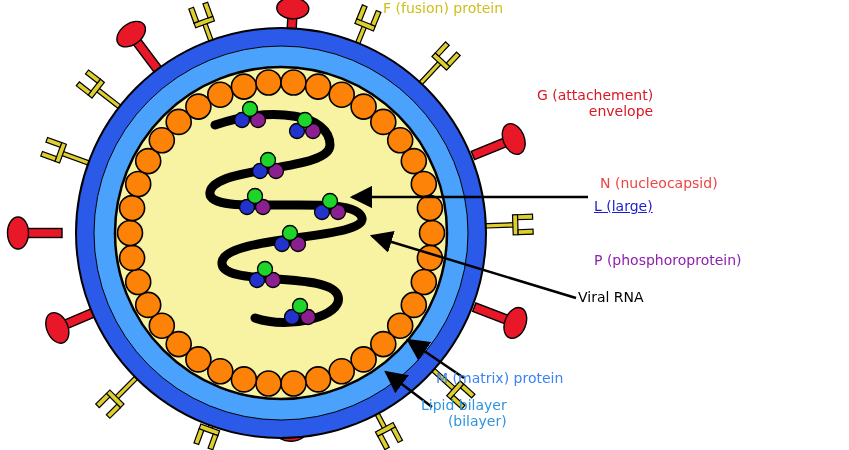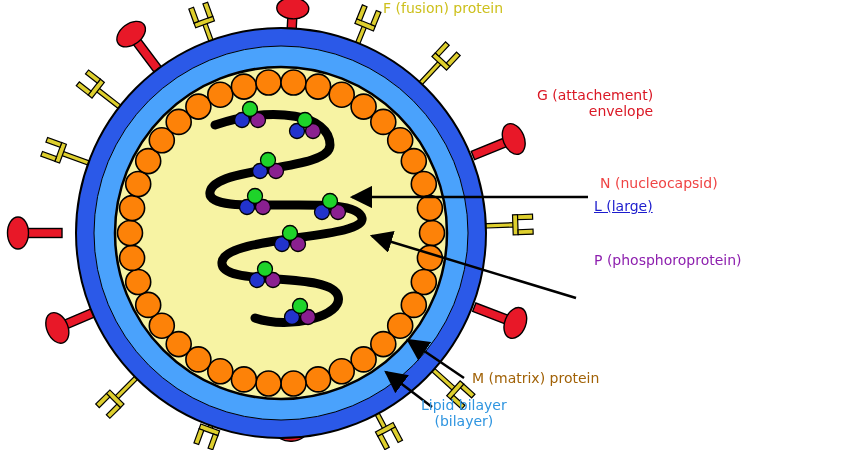--- a/index.html
+++ b/index.html
@@ -1,20 +1,20 @@
 <!DOCTYPE html>
 <html><head>
 <meta charset="utf-8">
 <style>
   html,body{margin:0;padding:0;background:#fff;}
   #stage{position:relative;width:849px;height:450px;background:#fff;overflow:hidden;
          font-family:"DejaVu Sans",sans-serif;}
   #stage svg{position:absolute;left:0;top:0;}
   .label{position:absolute;font-size:14px;line-height:1.12;white-space:nowrap;}
-  .label.center{text-align:center;}
+  .label.center{text-align:right;}
 </style>
 </head>
 <body>
 
 <div id="stage">
 
   <svg id="virus-svg" width="849" height="450" viewBox="0 0 849 450">
     <defs>
       <marker id="arrowhead" viewBox="0 0 10 10" refX="9" refY="5" markerWidth="9" markerHeight="9" orient="auto-start-reverse">
         <path d="M0,0 L10,5 L0,10 z" fill="#000"></path>
@@ -224,21 +224,22 @@
     <div>G (attachement)</div>
     <div>envelope</div>
   </div>
 
   <div class="label" style="left: 594px; top: 176px; color: #ef4444; margin-left: 6px;">N (nucleocapsid)</div>
 
   <div class="label" style="left: 594px; top: 199px; color: rgb(28, 28, 205); text-decoration: underline;">L (large)</div>
 
   <div class="label" style="left: 594px; top: 221px; color: rgb(141, 31, 174); margin-top: 32px;">P (phosphoroprotein)</div>
 
-
-  <div class="label" style="left: 472px; top: 371px; color: #a16207;">M (matrix) protein</div>
+  <div class="label" style="left: 578px; top: 290px; color: rgb(0, 0, 0);">Viral RNA</div>
+
+  <div class="label" style="left: 436px; top: 371px; color: #3b82f6;">M (matrix) protein</div>
 
   <div class="label center" style="left: 421px; top: 398px; color: rgb(47, 149, 224);">
     <div>Lipid bilayer</div>
     <div>(bilayer)</div>
   </div>
 
 </div>
 
 </body></html>

